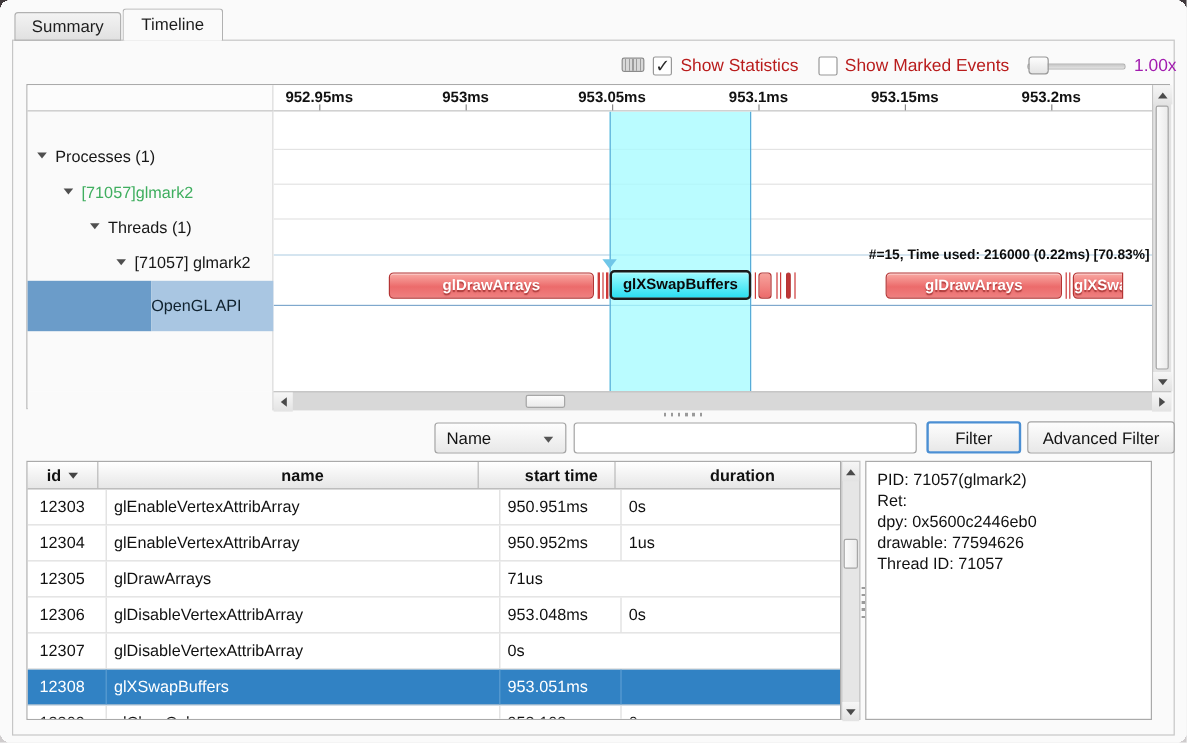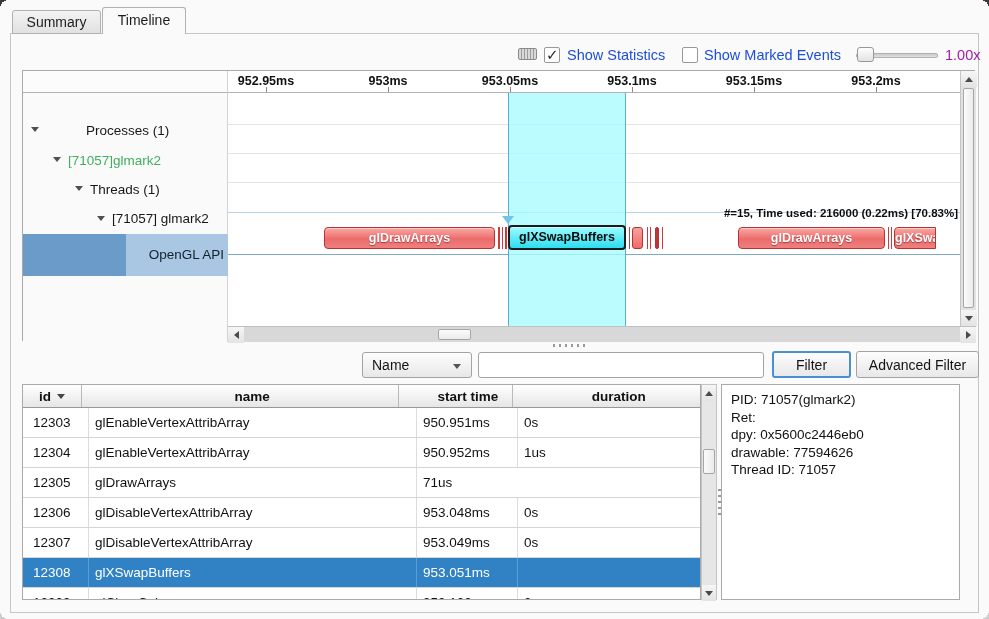--- a/index.html
+++ b/index.html
@@ -17,42 +17,42 @@
   .tab { position:absolute; text-align:center; font-size:14px; color:#1d1d1d; border:1px solid #b1b1b1; border-radius:3px 3px 0 0; }
   .tab.summary  { left:12px; top:10px; width:89px; height:24px; line-height:22px; background:linear-gradient(#f3f3f3,#e1e1e1); }
   .tab.timeline { left:102px; top:7px; width:84px; height:27px; line-height:25px; background:#fafafa; border-bottom:none; z-index:5; }
   .pane { position:absolute; left:10px; top:33px; width:969px; height:580px; border:1px solid #c6c6c6; background:#fafafa; }
 
   
   .kbd-icon { position:absolute; left:518px; top:48px; width:19px; height:12px; border:1px solid #8a8a8a; background:repeating-linear-gradient(90deg,#d8d8d8 0 2px,#9c9c9c 2px 3px); border-radius:2px; }
   .checkbox { position:absolute; width:16px; height:16px; background:#fff; border:1px solid #989898; border-radius:2px; }
   .checkbox.checked::after { content:"✓"; position:absolute; left:1px; top:-2px; font-size:15px; font-weight:bold; color:#2b2b2b; }
   .cb1 { left:544px; top:47px; } .cb2 { left:682px; top:47px; }
-  .tb-label { position:absolute; top:47px; font-size:14.5px; color:#1d4ed8; white-space:nowrap; }
+  .tb-label { position:absolute; top:47px; font-size:14.5px; color:#b91c1c; white-space:nowrap; }
   .lb1 { left:567px; } .lb2 { left:704px; }
   .slider-groove { position:absolute; left:856px; top:53px; width:82px; height:5px; background:linear-gradient(#c9c9c9,#e2e2e2); border:1px solid #b2b2b2; border-radius:2px; }
   .slider-handle { position:absolute; left:857px; top:47px; width:17px; height:15px; background:linear-gradient(#fdfdfd,#e4e4e4); border:1px solid #979797; border-radius:3px; }
   .zoom-label { position:absolute; left:945px; top:47px; font-size:14.5px; color:#a21caf; }
 
   
   .tl-panel { position:absolute; left:22px; top:70px; width:953px; height:271px; border:1px solid #aaa; background:#fff; }
   .tl-corner { position:absolute; left:0; top:0; width:205px; height:22px; background:#fcfcfc; border-right:1px solid #d2d2d2; border-bottom:1px solid #b3b3b3; }
   .tl-ruler  { position:absolute; left:205px; top:0; width:732px; height:22px; background:#fff; border-bottom:1px solid #b3b3b3;text-align:right; }
   .tick-label { position:absolute; top:3px; transform:translateX(-50%); font-size:12.5px; font-weight:bold; color:#111; white-space:nowrap; }
   .tick-mark  { position:absolute; bottom:0; width:1px; height:5px; background:#888; }
   .tl-tree  { position:absolute; left:0; top:22px; width:205px; height:233px; background:#fafafa; border-right:1px solid #d2d2d2; }
   .tl-chart { position:absolute; left:205px; top:22px; width:732px; height:233px; background:#fff; overflow:hidden; }
   .tl-bl    { position:absolute; left:0; top:255px; width:205px; height:16px; background:#fafafa; border-right:1px solid #d2d2d2; }
 
   .tri { position:absolute; width:0; height:0; border-left:4px solid transparent; border-right:4px solid transparent; border-top:5px solid #4f4f4f; }
   .titem { position:absolute; font-size:13.5px; color:#171717; white-space:nowrap; }
   .titem.green { color:#3fae5f; }
   .api-dark  { position:absolute; left:0; top:141px; width:103px; height:42px; background:#6b9cc9; }
   .api-light { position:absolute; left:103px; top:141px; width:102px; height:42px; background:#a9c6e2; }
-  .api-label { position:absolute; left:103px; top:154px; width:98px; text-align:right; font-size:13.5px; color:#10222f; }
+  .api-label { position:absolute; left:103px; top:154px; width:98px; text-align:left; font-size:13.5px; color:#10222f; }
 
   .rline { position:absolute; left:0; width:732px; height:1px; background:#e3e3e3; }
   .api-top-line    { position:absolute; left:0; top:119px; width:732px; height:1px; background:#b9d4e6; }
   .api-bottom-line { position:absolute; left:0; top:161px; width:732px; height:1px; background:#7fa8cd; }
   .sel-band { position:absolute; left:280px; top:0; width:118px; height:233px; background:rgba(166,251,255,.78); border-left:1px solid #58acd8; border-right:1px solid #58acd8; }
 
   .bar { position:absolute; top:134px; height:22px; border-radius:4px; border:1px solid #b43434; background:linear-gradient(#f9a9a3,#ec6b6b 55%,#ef8080); color:#fff; font-weight:bold; font-size:12.5px; text-align:center; line-height:20px; white-space:nowrap; overflow:hidden; text-shadow:0 1px 1px rgba(130,25,25,.65); box-shadow:inset 0 1px 0 rgba(255,255,255,.45); }
   .bar.b1 { left:96px;  width:171px; }
   .bar.b2 { left:510px; width:147px; }
   .bar.b3 { left:666px; width:42px; border-radius:4px 0 0 4px;text-align:center; }
@@ -142,21 +142,21 @@
         <span class="tick-label" style="left: 526px;">953.15ms</span>
         <span class="tick-mark" style="left: 526px;"></span>
         <span class="tick-label" style="left: 648px;">953.2ms</span>
         <span class="tick-mark" style="left: 648px;"></span>
       </div>
 
     <div class="tl-tree">
       <div class="api-dark"></div>
       <div class="api-light"></div>
       <span class="tri" style="left:8px;  top:34px;"></span>
-      <div class="titem" style="left:23px; top:30px;margin-left:40px;">Processes (1)</div>
+      <div class="titem" style="left:23px; top:30px;">Processes (1)</div>
       <span class="tri" style="left:30px; top:64px;"></span>
       <div class="titem green" style="left:45px; top:60px;">[71057]glmark2</div>
       <span class="tri" style="left:52px; top:93px;"></span>
       <div class="titem" style="left:67px; top:89px;">Threads (1)</div>
       <span class="tri" style="left:74px; top:123px;"></span>
       <div class="titem" style="left:89px; top:118px;">[71057] glmark2</div>
       <div class="api-label">OpenGL API</div>
     </div>
 
     <div class="tl-chart">
@@ -258,21 +258,20 @@
         </div>
         <div class="trow">
           <div class="td c0">12306</div>
           <div class="td c1">glDisableVertexAttribArray</div>
           <div class="td c2">953.048ms</div>
           <div class="td c3">0s</div>
         </div>
         <div class="trow">
           <div class="td c0">12307</div>
           <div class="td c1">glDisableVertexAttribArray</div>
-          <div class="td c2">953.049ms</div>
           <div class="td c3">0s</div>
         </div>
         <div class="trow selected">
           <div class="td c0">12308</div>
           <div class="td c1">glXSwapBuffers</div>
           <div class="td c2">953.051ms</div>
         </div>
         <div class="trow">
           <div class="td c0">12309</div>
           <div class="td c1">glClearColor</div>

